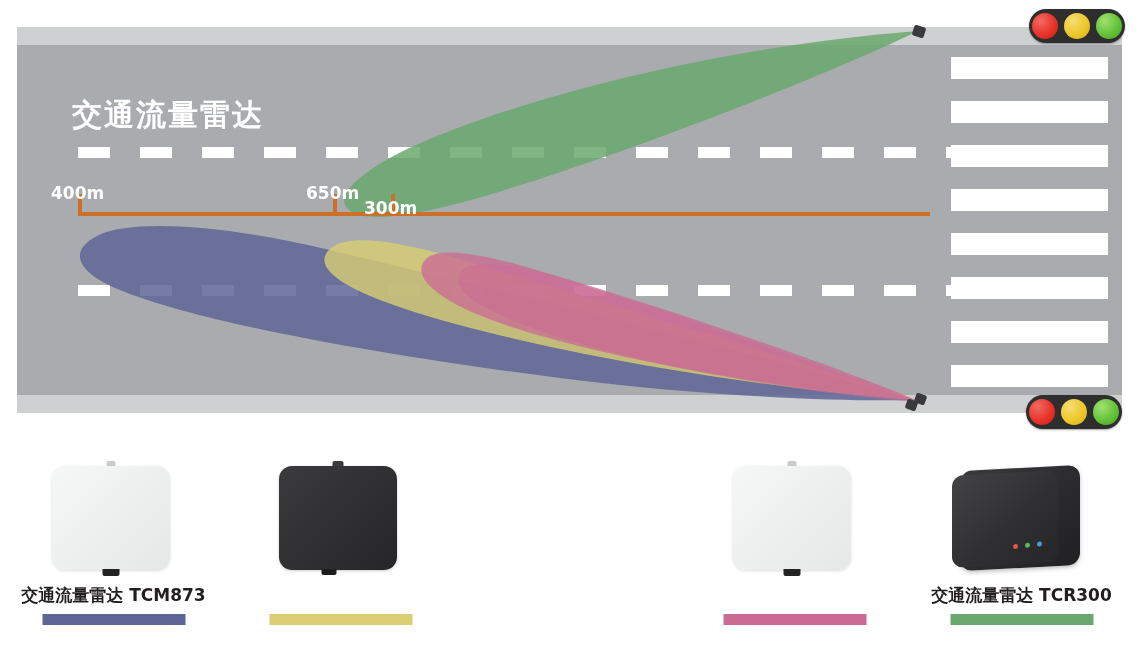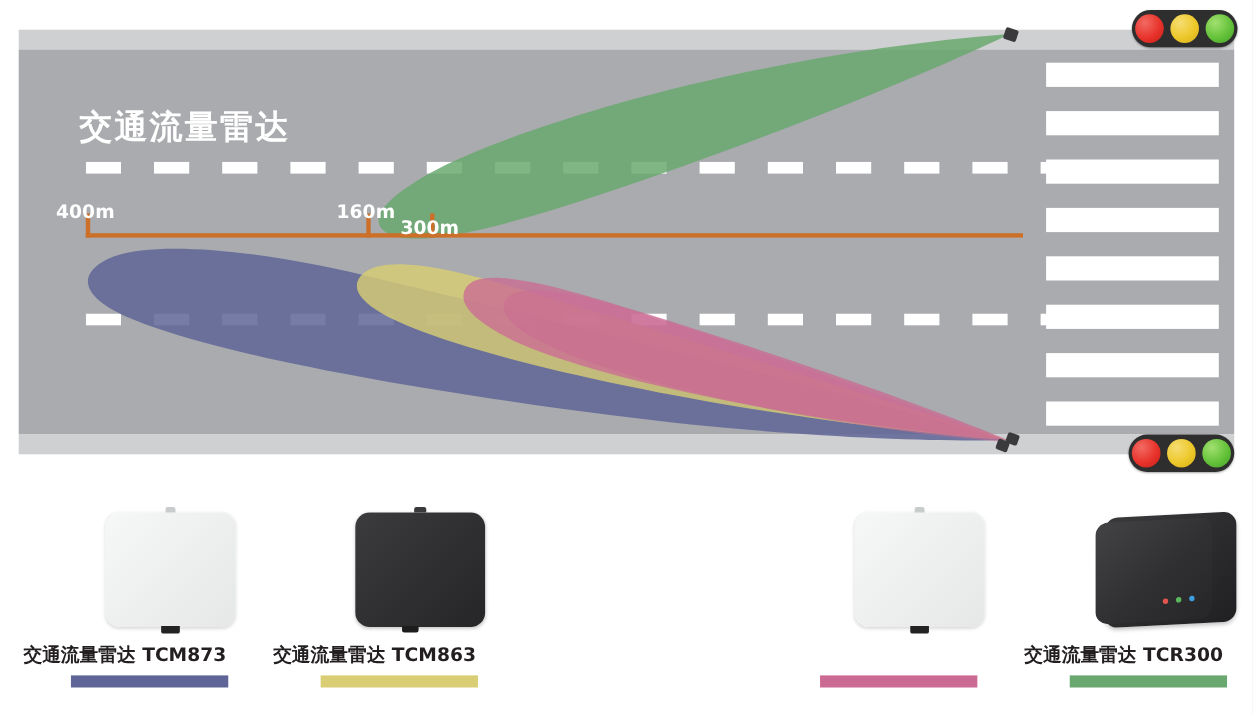--- a/index.html
+++ b/index.html
@@ -47,21 +47,21 @@
   .tl .bulb{width:26px;height:26px;border-radius:50%;}
   .tl .bulb.red{background:radial-gradient(circle at 34% 30%, #f26a62 0%, #e8332b 55%, #c61f18 100%);}
   .tl .bulb.yellow{background:radial-gradient(circle at 34% 30%, #f6dd72 0%, #edc82b 55%, #d4ad12 100%);}
   .tl .bulb.green{background:radial-gradient(circle at 34% 30%, #a2e06f 0%, #64c23a 55%, #43a026 100%);}
 
   
   .sensor{position:absolute;background:#3a3a3c;border-radius:2px;}
 
   
   .products{position:absolute;left:0;top:452px;width:1139px;height:198px;}
-  .product{position:absolute;top:0;width:227px;height:198px;padding-left:44px;}
+  .product{position:absolute;top:0;width:227px;height:198px;}
   .pimg{position:relative;width:227px;height:128px;}
   .plabel{position:absolute;top:132px;left:0;width:227px;text-align:center;
     font-size:17px;font-weight:bold;color:#231f20;white-space:nowrap;
     font-family:"DejaVu Sans","Liberation Sans",sans-serif;}
   .pswatch{position:absolute;top:162px;left:50%;transform:translateX(-50%);
     width:143px;height:11px;}
 
   
   .dev-panel-white{position:absolute;left:52px;top:14px;width:118px;height:104px;
     background:linear-gradient(135deg,#f6f7f7 0%,#eceeee 60%,#e6e8e8 100%);
@@ -181,21 +181,21 @@
     <path id="p-tcm961" d="M918,402 C820,365 670,312 570,281 C512,263 470,258 460,272 C451,287 472,303 512,320 C600,357 780,392 918,402 Z" fill="#cb6b93" opacity="0.55"></path>
   </svg>
 
   <div class="ruler">
     <div class="ruler-line" style="left:78px;top:212px;width:852px;"></div>
 
     <div id="ruler-marks">
         <div class="ruler-tick" style="left:78px;top:194px"></div>
         <div class="ruler-label" style="left:51px;top:183px">400m</div>
         <div class="ruler-tick" style="left:333px;top:194px"></div>
-        <div class="ruler-label" style="left:306px;top:183px">160m</div>
+        <div class="ruler-label" style="left:306px;top:183px">650m</div>
         <div class="ruler-tick" style="left:391px;top:194px"></div>
         <div class="ruler-label" style="left:364px;top:198px">300m</div>
       </div>
   </div>
 
   <div class="tl" style="left:1029px;top:9px;">
     <span class="bulb red"></span>
     <span class="bulb yellow"></span>
     <span class="bulb green"></span>
   </div>
@@ -218,21 +218,20 @@
         </div>
         <div class="plabel">交通流量雷达 TCM873</div>
         <div class="pswatch" style="background:#5f6596"></div>
       </div>
       <div class="product" style="left:227px">
         <div class="pimg">
           <div class="dev-panel-black">
             <span class="dev-foot-dark"></span>
           </div>
         </div>
-        <div class="plabel">交通流量雷达 TCM863</div>
         <div class="pswatch" style="background:#d9ce73"></div>
       </div>
       <div class="product" style="left:681px">
         <div class="pimg">
           <div class="dev-panel-white">
             <span class="dev-foot"></span>
           </div>
         </div>
         <div class="pswatch" style="background:#cb6b93"></div>
       </div>

